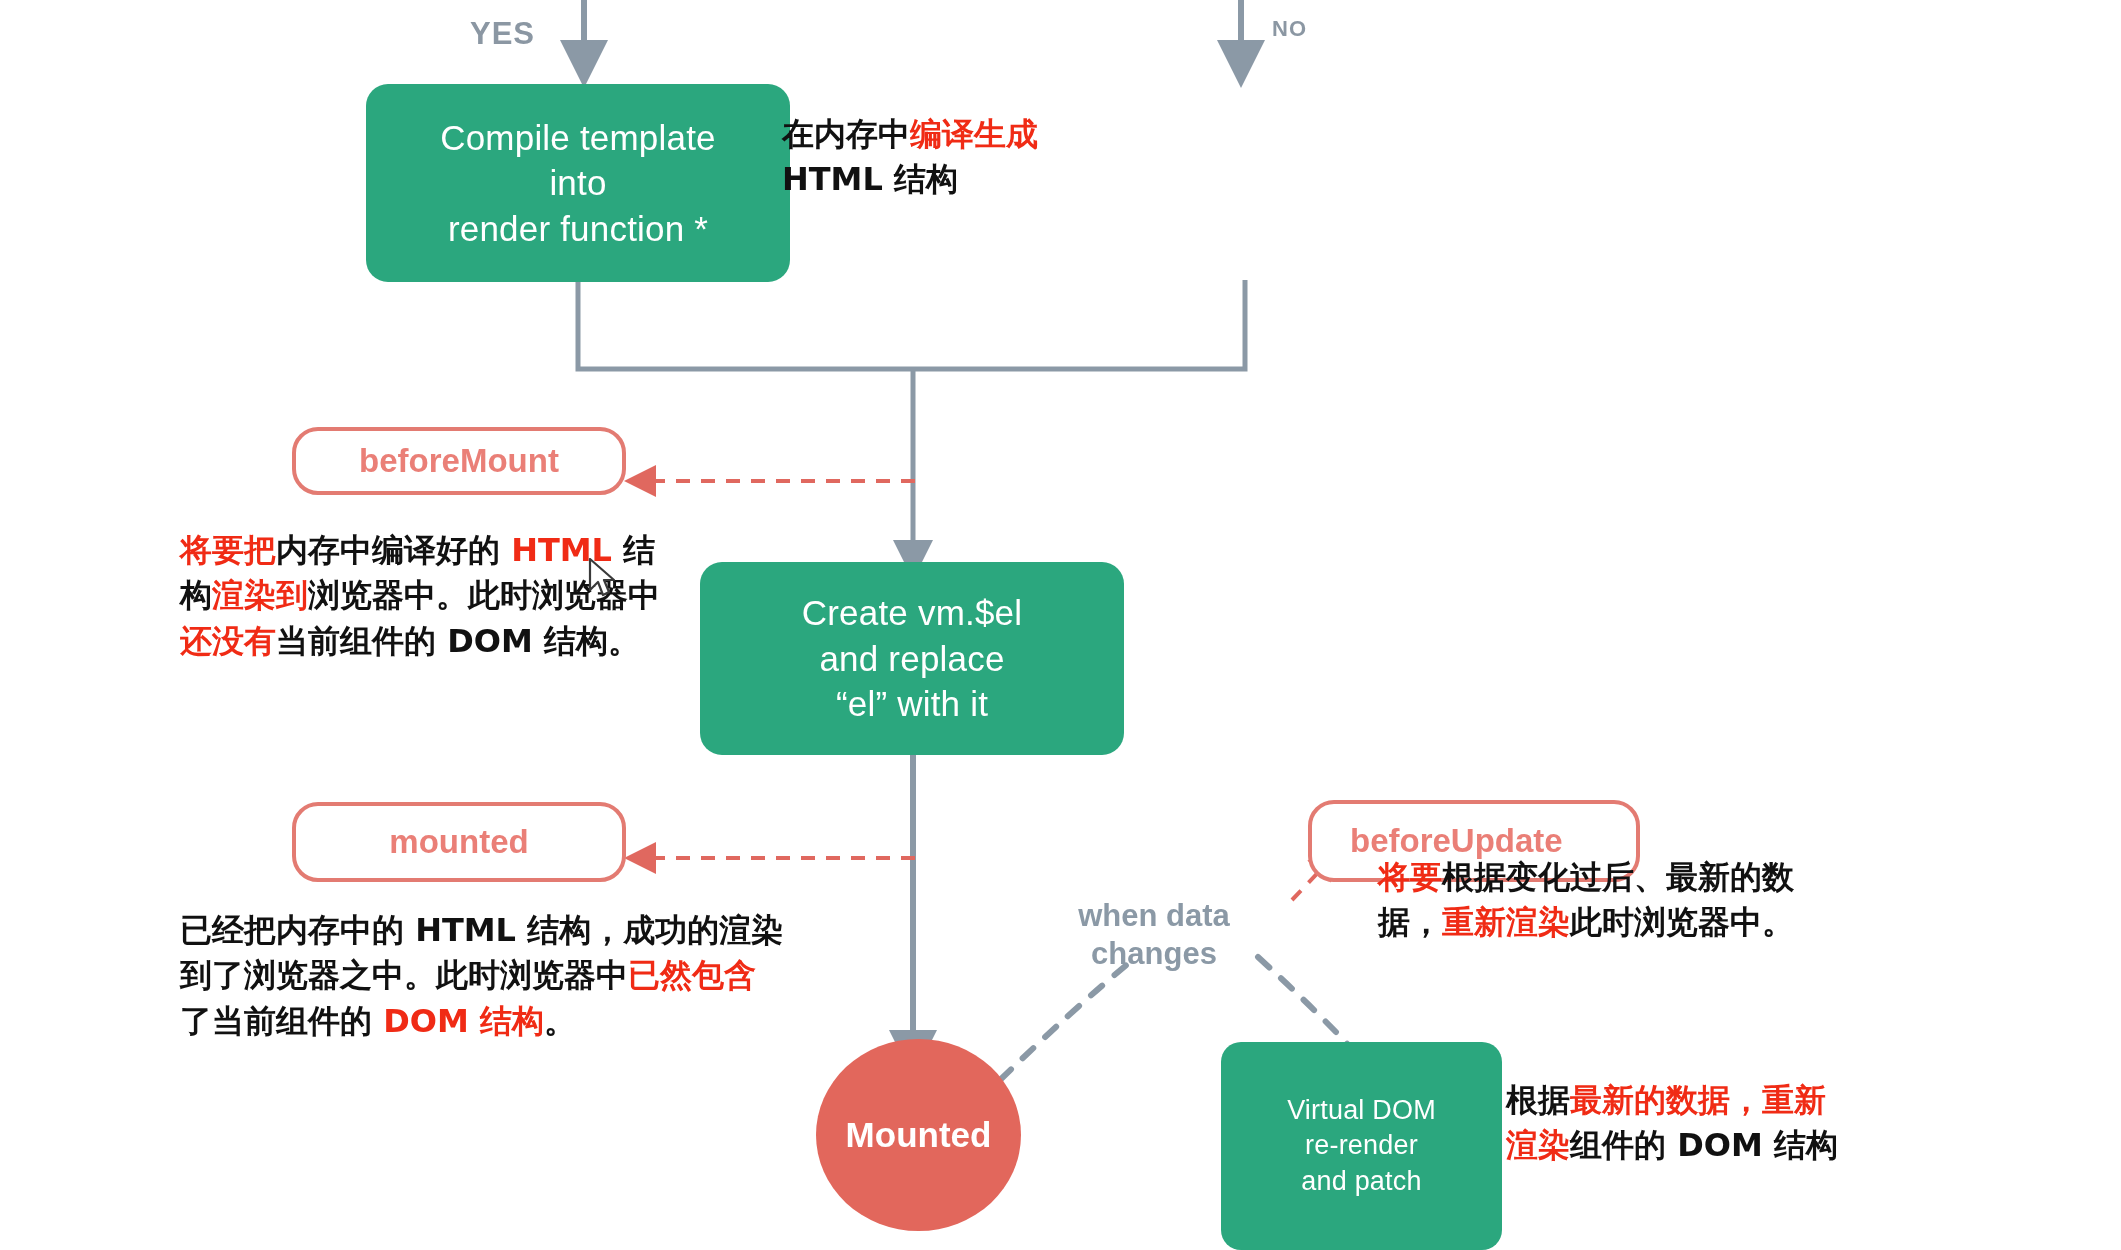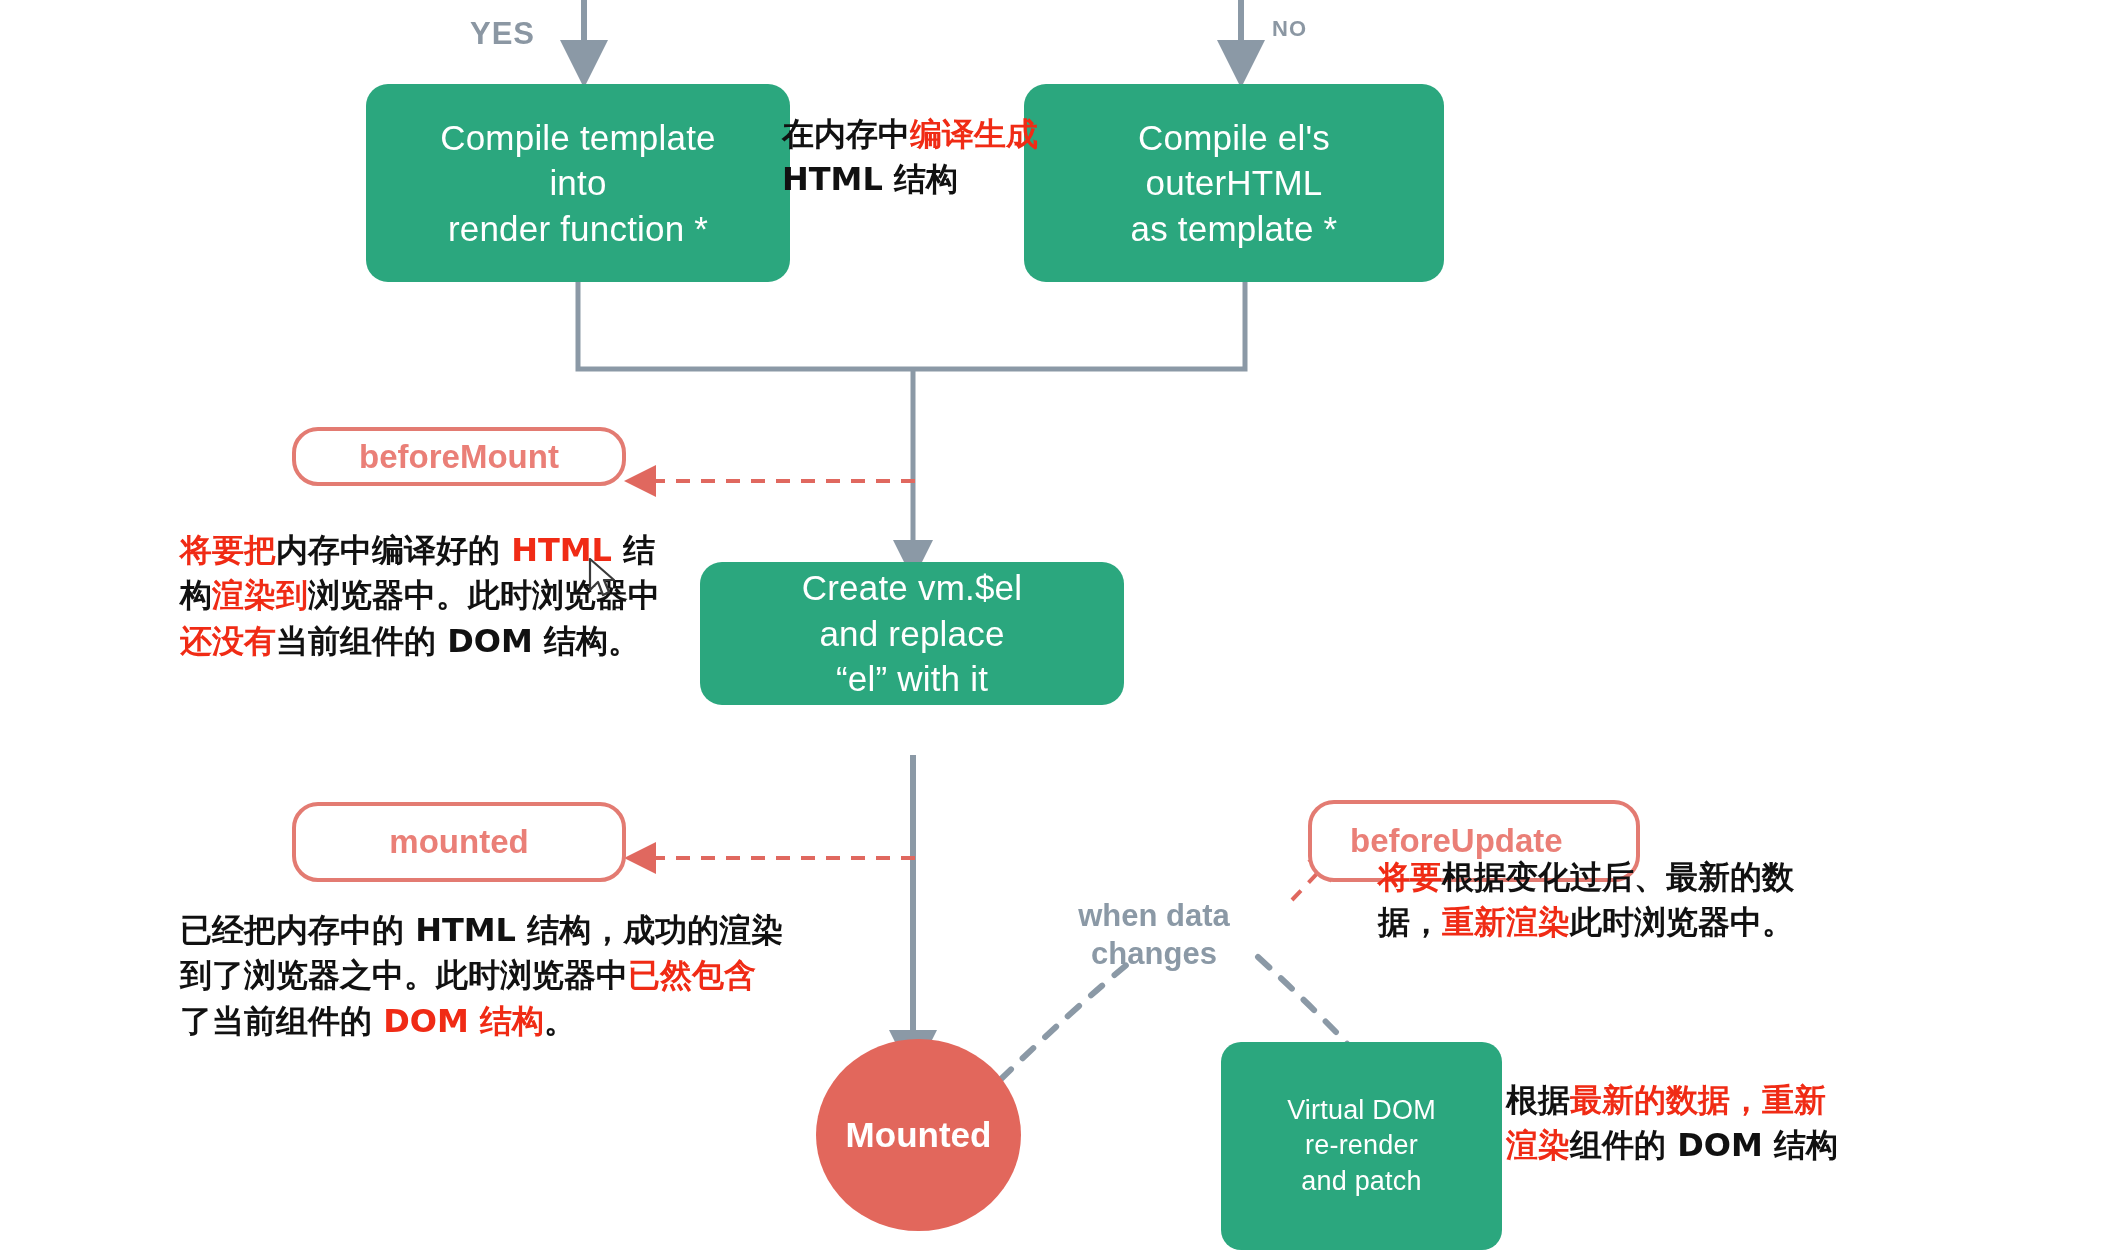--- a/index.html
+++ b/index.html
@@ -164,33 +164,30 @@
   </svg>
 
   <div class="branch-label" style="left:470px; top:16px; font-size:31px;">YES</div>
 
   <div class="branch-label" style="left:1272px; top:16px; font-size:22px;">NO</div>
 
   <div class="gbox" style="left:366px; top:84px; width:424px; height:198px; font-size:35px;">Compile template
 into
 render function *</div>
 
-  <div class="gbox" style="left:1024px; top:84px; width:420px; height:198px; font-size:35px;">Compile el's
-outerHTML
-as template *</div>
-
-  <div class="gbox" style="left:700px; top:562px; width:424px; height:143px; font-size:35px;">Create vm.$el
+
+  <div class="gbox" style="left:700px; top:562px; width:424px; height:193px; font-size:35px;">Create vm.$el
 and replace
 “el” with it</div>
 
   <div class="gbox" style="left:1221px; top:1042px; width:281px; height:208px; font-size:27px; border-radius:20px;">Virtual DOM
 re-render
 and patch</div>
 
-  <div class="hook" style="left:292px; top:427px; width:334px; height:59px; font-size:33px;">beforeMount</div>
+  <div class="hook" style="left:292px; top:427px; width:334px; height:68px; font-size:33px;">beforeMount</div>
 
   <div class="hook" style="left:292px; top:802px; width:334px; height:80px; font-size:33px;">mounted</div>
 
   <div class="hook" style="left:1308px; top:800px; width:332px; height:82px; font-size:33px; justify-content:flex-start; padding-left:38px;">beforeUpdate</div>
 
   <div class="circle" style="left:816px; top:1039px; width:205px; height:192px; font-size:35px;">Mounted</div>
 
   <div class="flow-label" style="left:1054px; top:897px; width:200px; font-size:31px;">when data
 changes</div>
 

